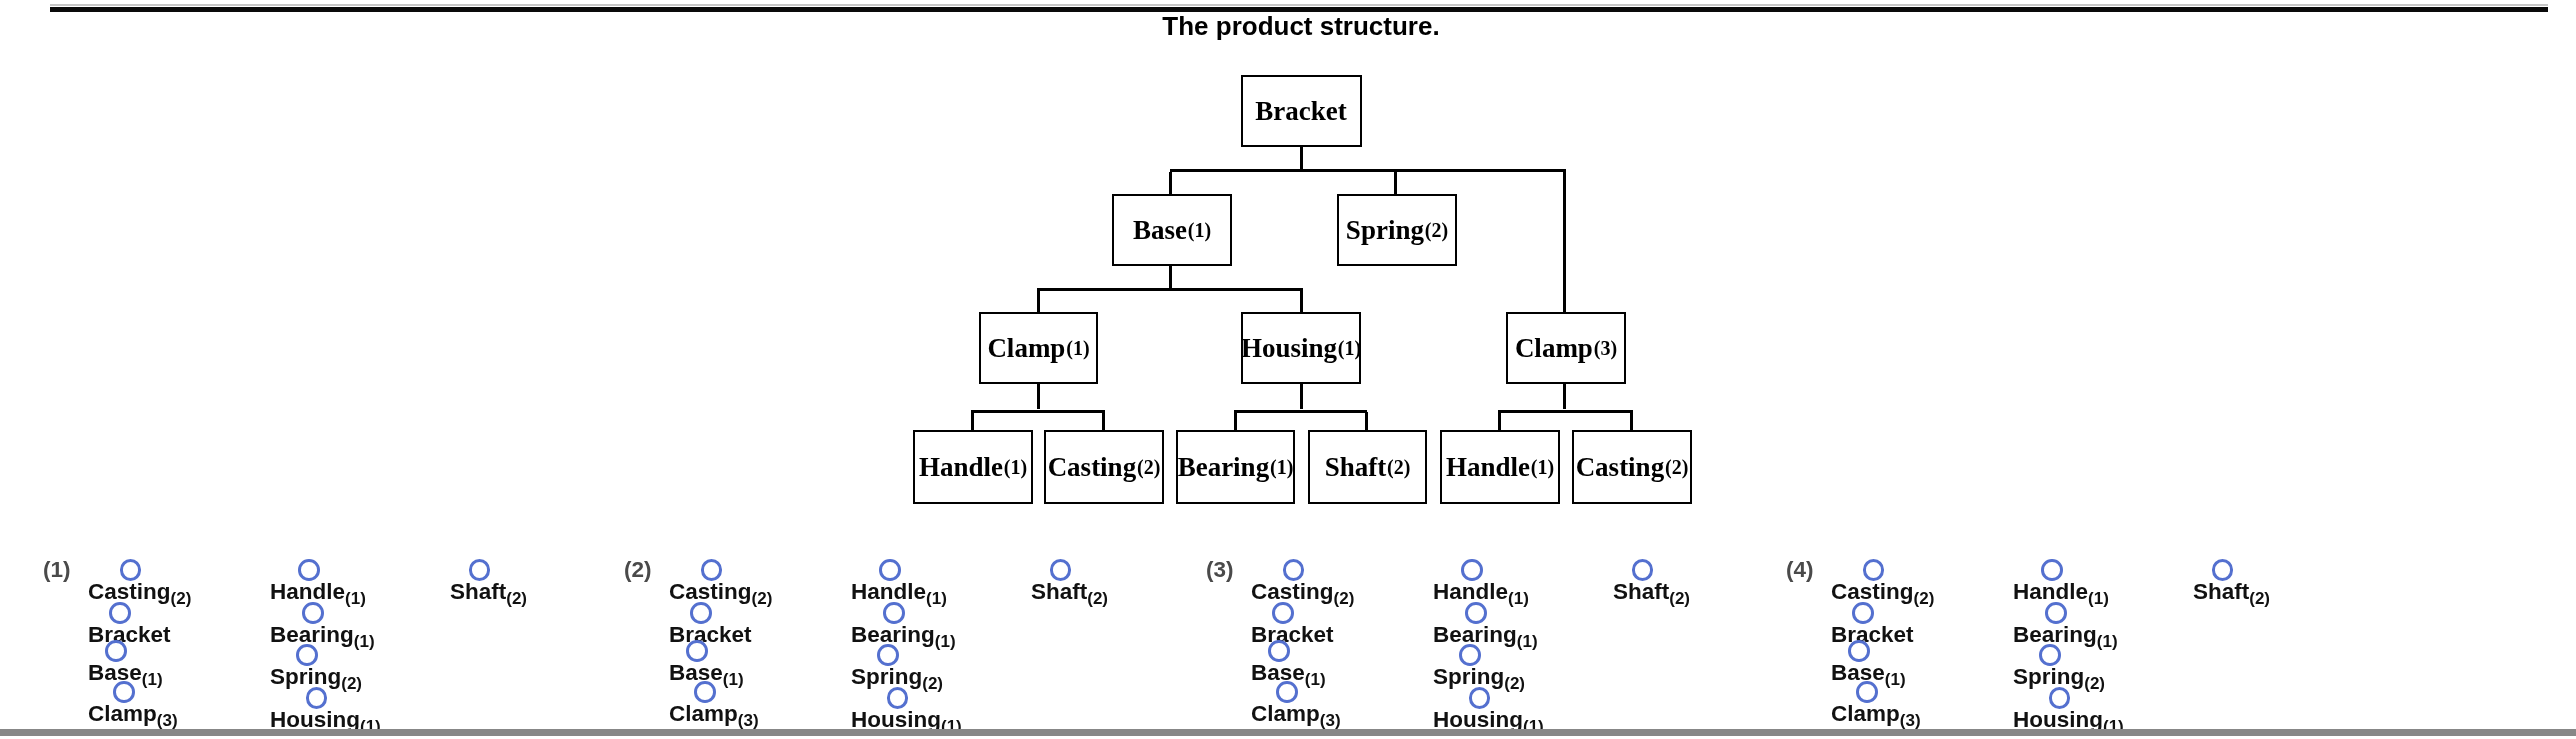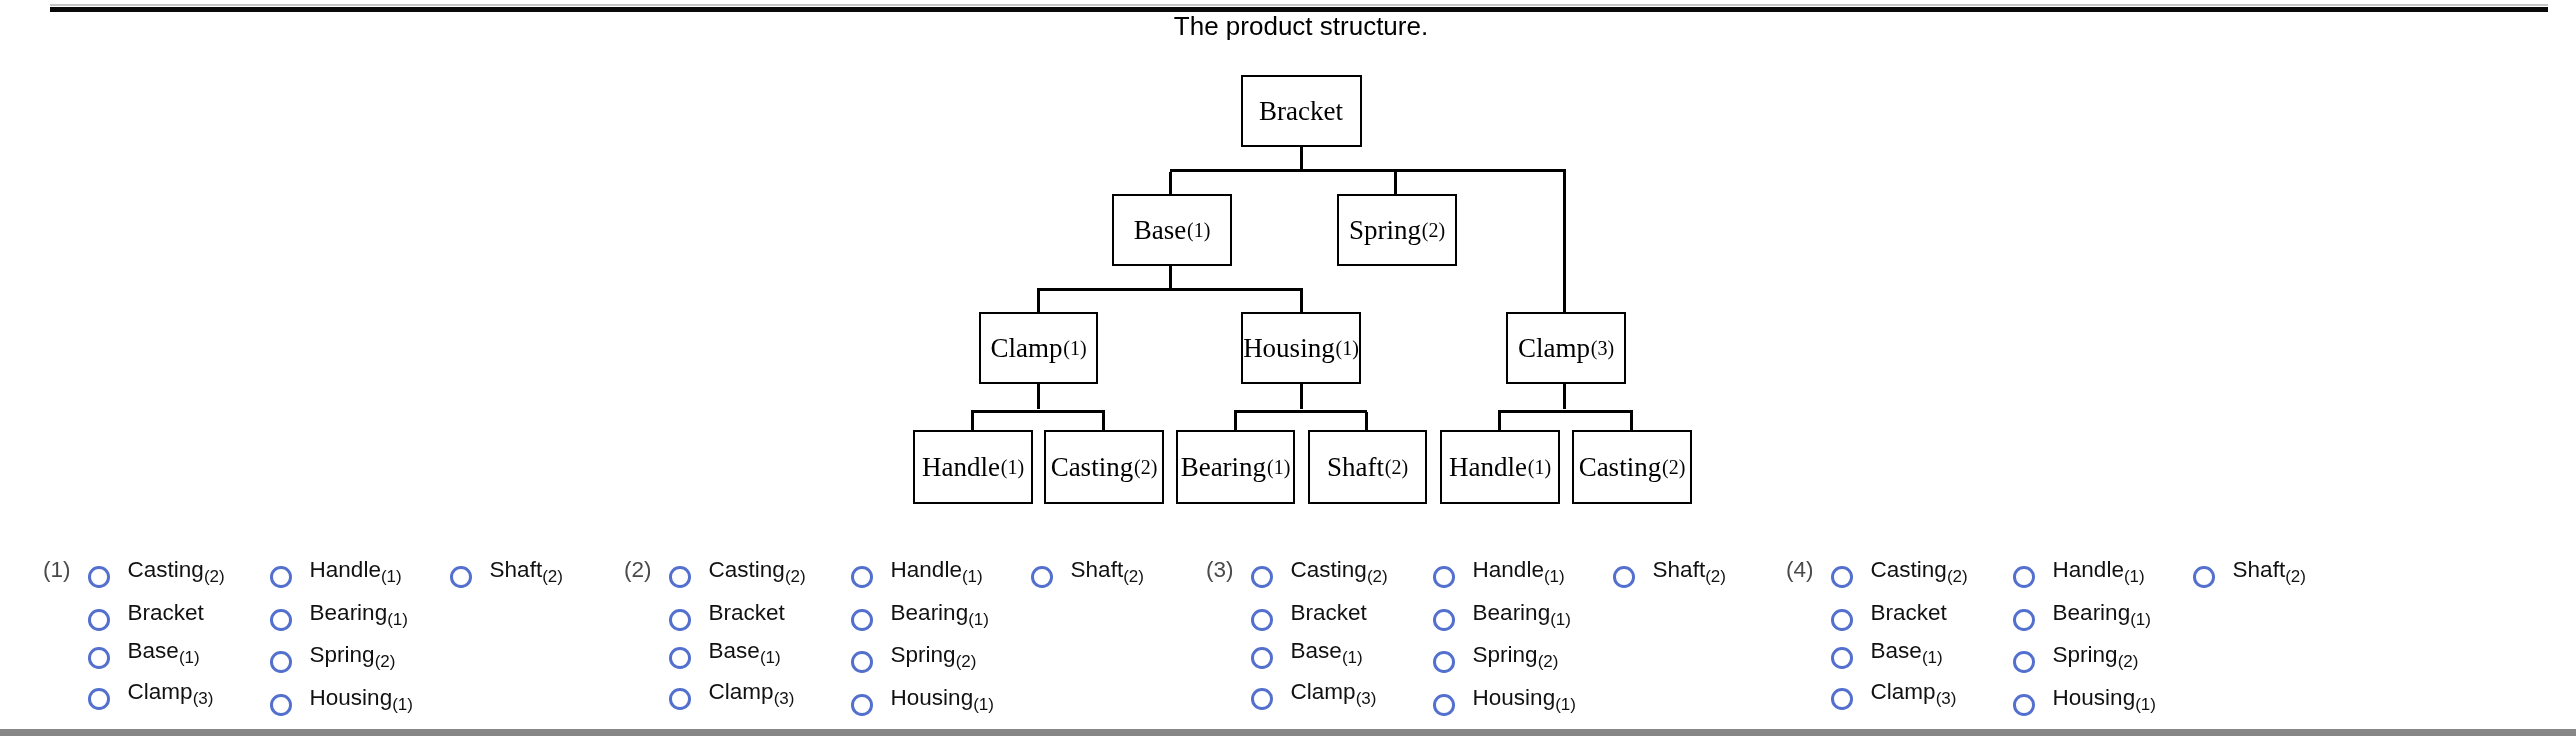--- a/index.html
+++ b/index.html
@@ -1,20 +1,20 @@
 <!DOCTYPE html>
 <html style="font-size:14.4px"><head>
 <meta charset="utf-8">
 <style>
   html,body{margin:0;padding:0;}
   body{
     width:2576px;height:740px;position:relative;background:#ffffff;overflow:hidden;
     font-family:"Liberation Sans", sans-serif;color:#000;
   }
-  .abs{position:absolute;}
+  .abs{position:absolute;font-weight:bold;}
   
   .rule-gray{left:50px;top:3.6px;width:2498px;height:2.7px;background:#c6c6c6;}
   .rule-black{left:50px;top:7.2px;width:2498px;height:4.5px;background:#0a0a0a;}
   
   .bottom-bar{left:0;top:729px;width:2576px;height:7.2px;background:#878787;}
   
   .title{left:1031px;top:10.8px;width:540px;text-align:center;font-size:26px;color:#000;}
   
   .node{
     box-sizing:border-box;border:2.7px solid #000;background:#fff;
@@ -23,21 +23,21 @@
   }
   .nsub{font-size:20px;vertical-align:-8px;margin-left:0.9px;
         font-family:"Liberation Serif","DejaVu Serif",serif;}
   .conn{background:#000;}
   .vline{width:2.7px;}
   .hline{height:2.7px;}
   
   .qgroup{top:559px;height:167px;}
   .qlabel{position:absolute;left:0;top:0;font-size:22.5px;line-height:21.6px;color:#4a4a4a;}
   .qcol{position:absolute;top:0;}
-  .qrow{position:absolute;display:flex;align-items:flex-end;white-space:nowrap;}
+  .qrow{position:absolute;display:flex;align-items:center;white-space:nowrap;flex-direction:column;}
   .radio{
     box-sizing:border-box;width:21.6px;height:21.6px;border-radius:50%;
     border:3.6px solid #5470cf;background:#fff;flex:0 0 21.6px;margin-right:18px;cursor:pointer;
   }
   .qtext{font-size:22.5px;line-height:21.6px;color:#111;}
   .qsub{font-size:17px;vertical-align:-5.4px;}
 </style>
 </head>
 <body>
 

